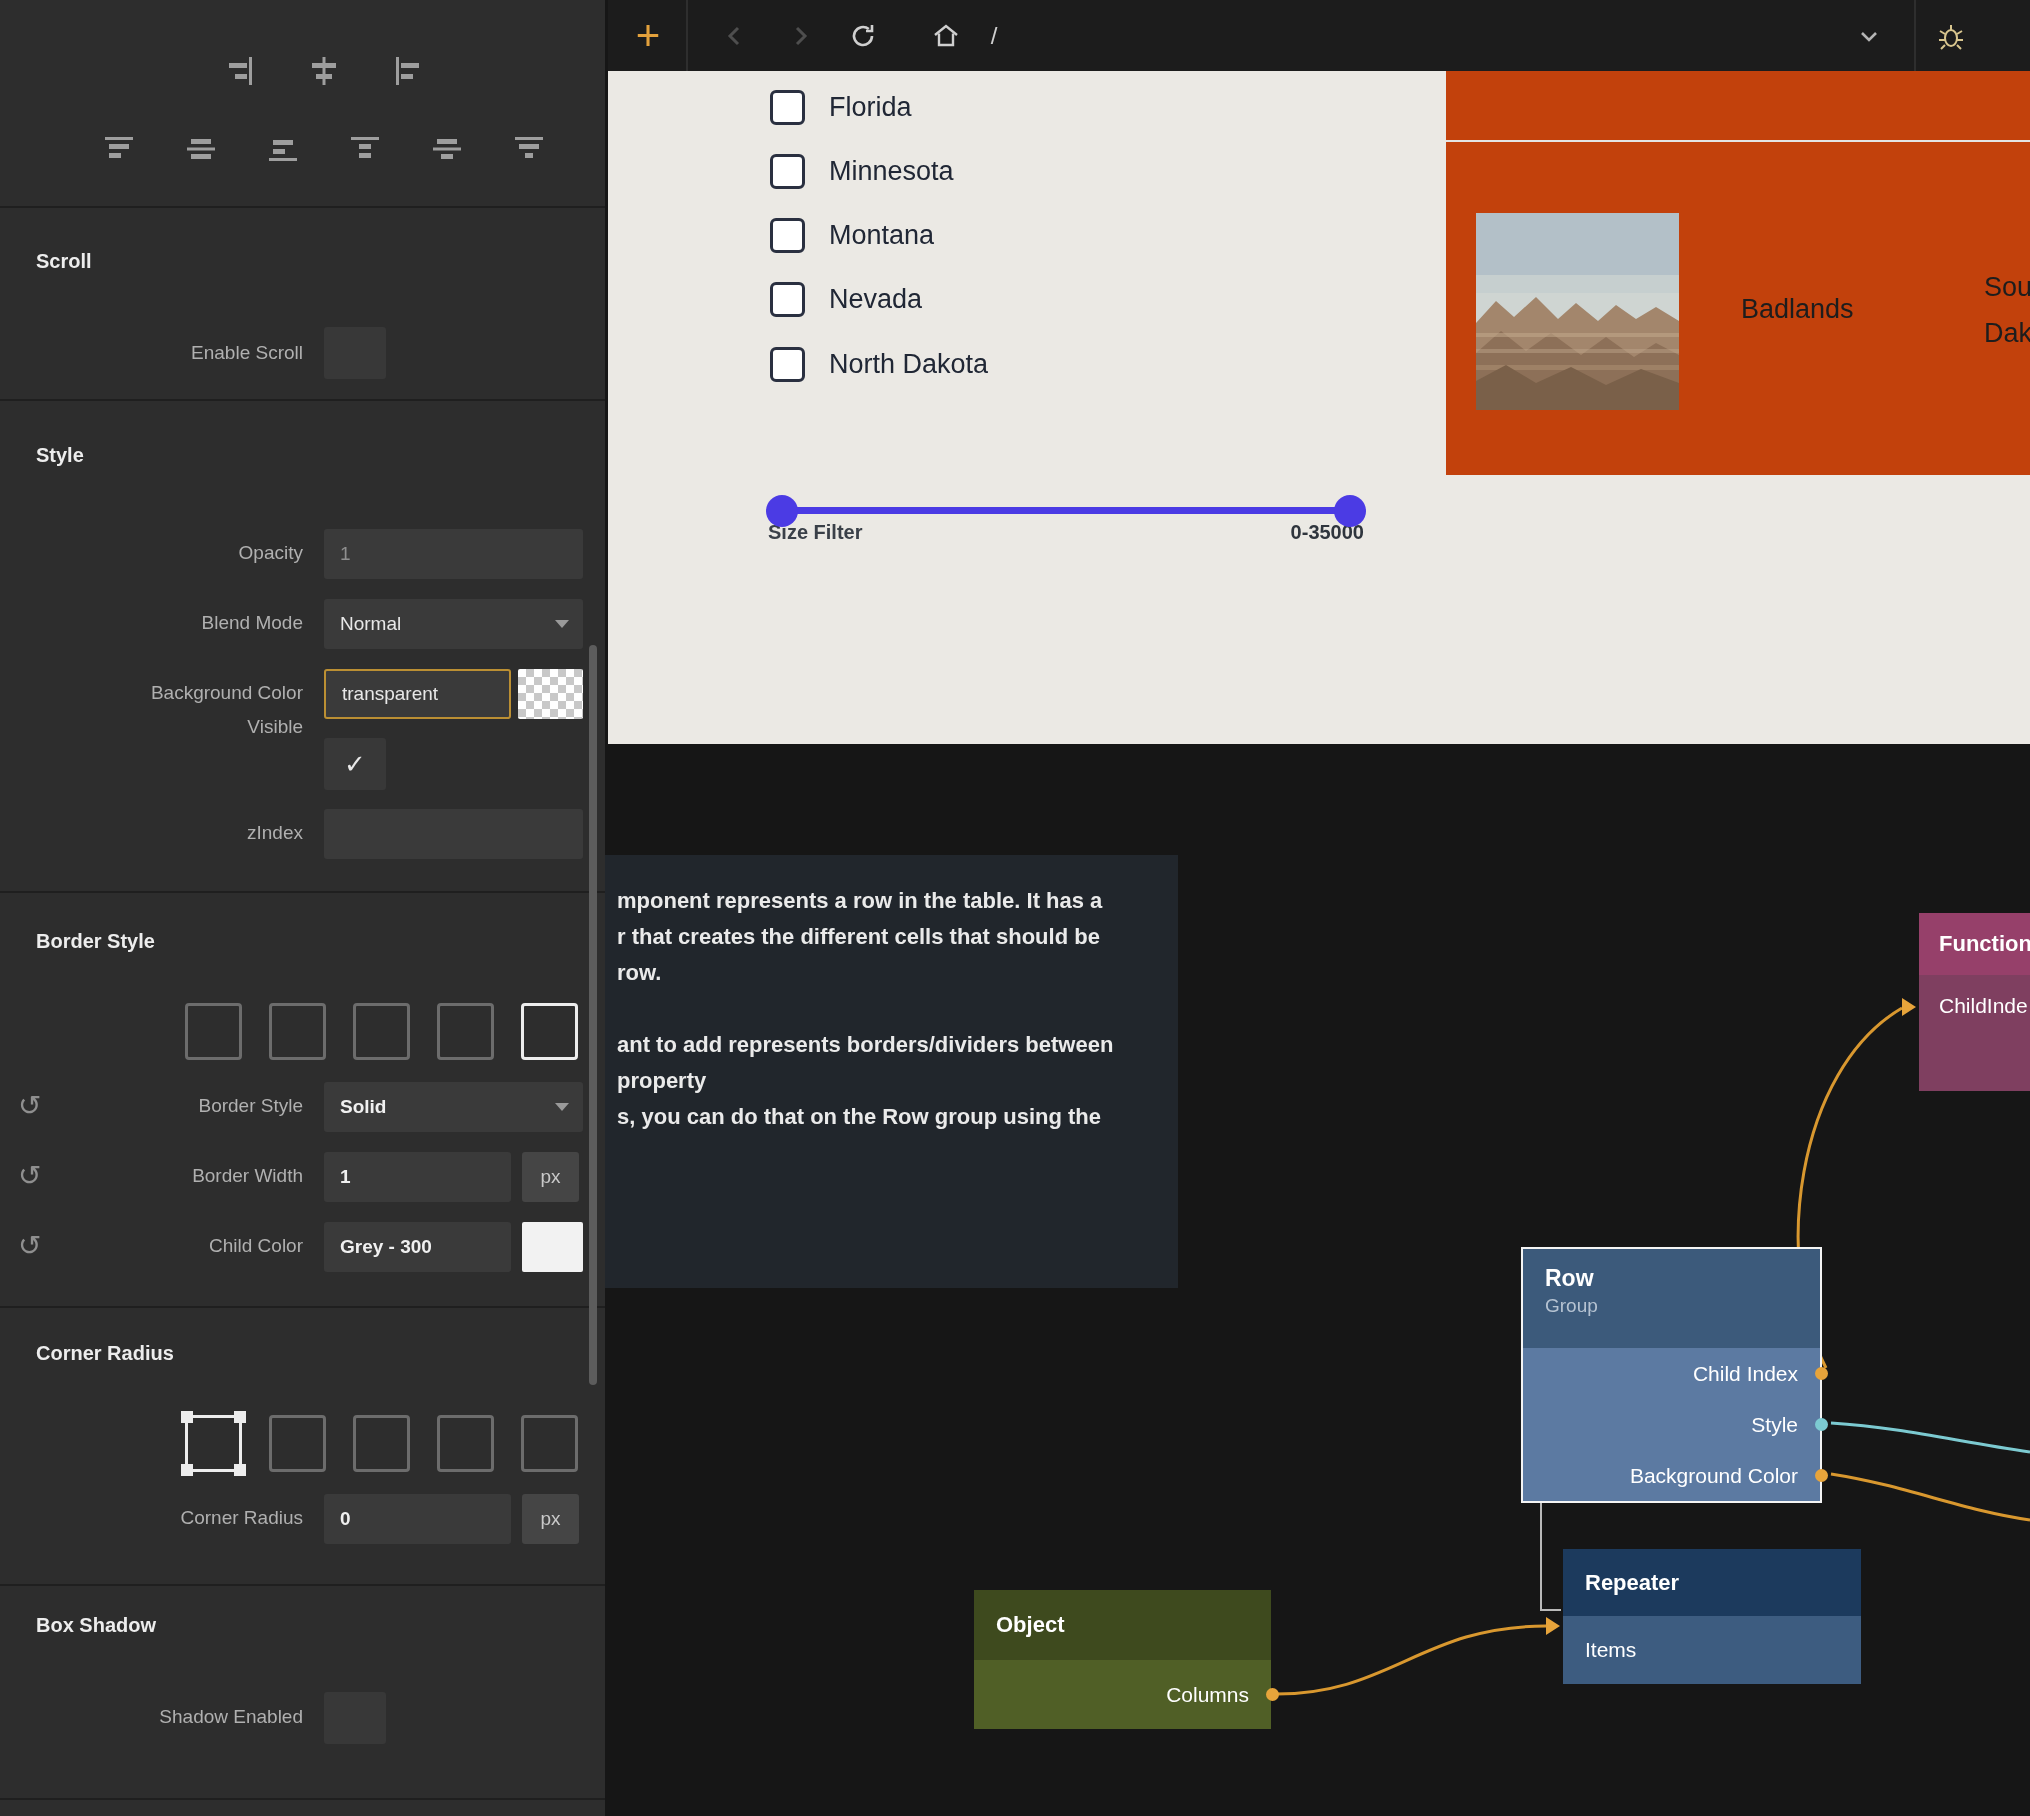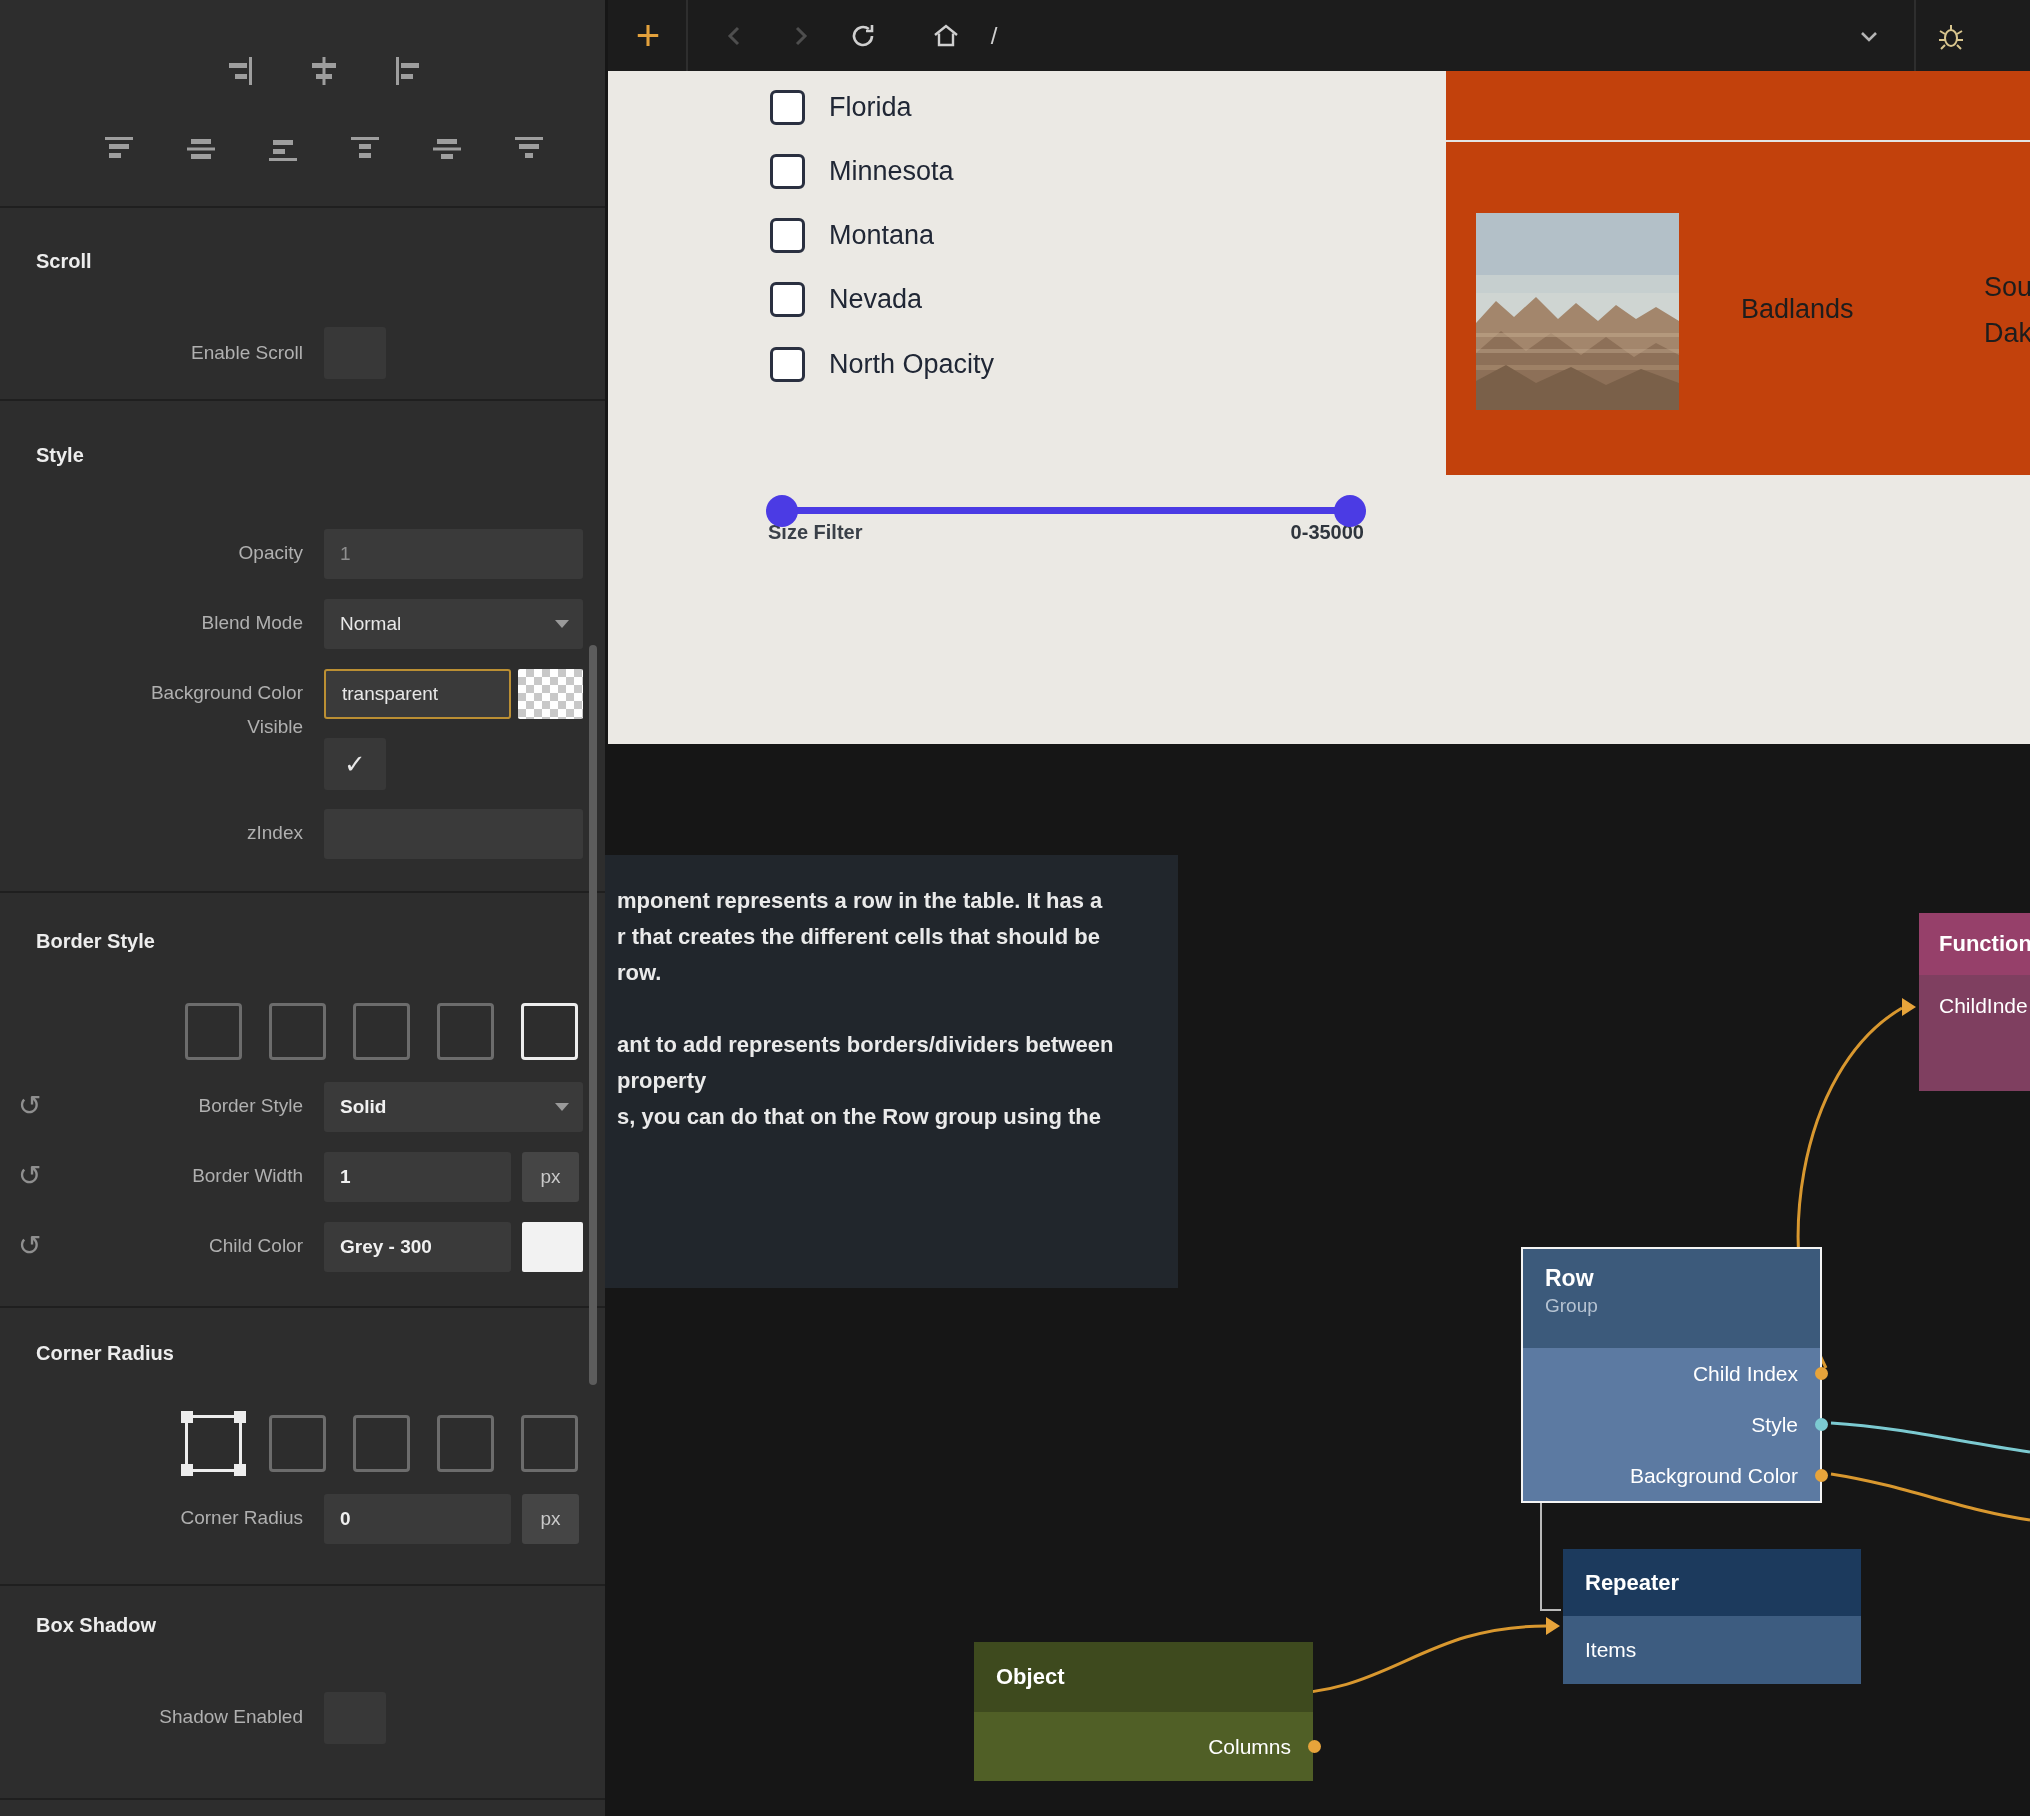--- a/index.html
+++ b/index.html
@@ -22,21 +22,21 @@
 
   .row-node{left:1521px;top:1247px;width:301px;border:2px solid #F4F4F4;box-sizing:border-box;}
   .row-node .nhead{height:99px;background:#3C5A7B;padding:16px 0 0 22px;box-sizing:border-box;}
   .row-node .nbody{background:#5C7AA2;}
   .row-node .nrow{height:51px;line-height:51px;text-align:right;padding-right:22px;font-size:21px;}
 
   .rep-node{left:1563px;top:1525px;width:298px;}
   .rep-node .nhead{height:67px;line-height:67px;background:#1C3A5D;padding-left:22px;font-size:22px;font-weight:bold;margin-top:24px;}
   .rep-node .nrow{height:68px;line-height:68px;background:#3D5C80;padding-left:22px;font-size:21px;}
 
-  .obj-node{left:974px;top:1642px;width:339px;}
+  .obj-node{left:974px;top:1590px;width:297px;}
   .obj-node .nhead{height:70px;line-height:70px;background:#3E4A1E;padding-left:22px;font-size:22px;font-weight:bold;}
   .obj-node .nrow{height:69px;line-height:69px;background:#505F26;text-align:right;padding-right:22px;font-size:21px;}
 
   .fn-node{left:1919px;top:913px;width:150px;}
   .fn-node .nhead{height:62px;line-height:62px;background:#96406A;padding-left:20px;font-size:22px;font-weight:bold;}
   .fn-node .nrow1{height:62px;line-height:62px;background:#7F3F60;padding-left:20px;font-size:21px;}
   .fn-node .nrow2{height:54px;line-height:48px;background:#7F3F60;text-align:right;padding-right:12px;font-size:21px;}
 
   .pdot{position:absolute;right:-8px;width:13px;height:13px;border-radius:50%;}
   .pdot.orange{background:#E7A43B;}
@@ -379,21 +379,21 @@
     <div class="state-row" style="top:146px">
       <span class="state-cb"></span>
       <span class="state-lb">Montana</span>
     </div>
     <div class="state-row" style="top:210px">
       <span class="state-cb"></span>
       <span class="state-lb">Nevada</span>
     </div>
     <div class="state-row" style="top:275px">
       <span class="state-cb"></span>
-      <span class="state-lb">North Opacity</span>
+      <span class="state-lb">North Dakota</span>
     </div>
 
     <div class="sf-label">Size Filter</div>
     <div class="sf-range">0-35000</div>
     <div class="sl-track"></div>
     <div class="sl-handle" style="left:158px"></div>
     <div class="sl-handle" style="left:726px"></div>
 
     <div class="card">
       <div class="card-div"></div>

